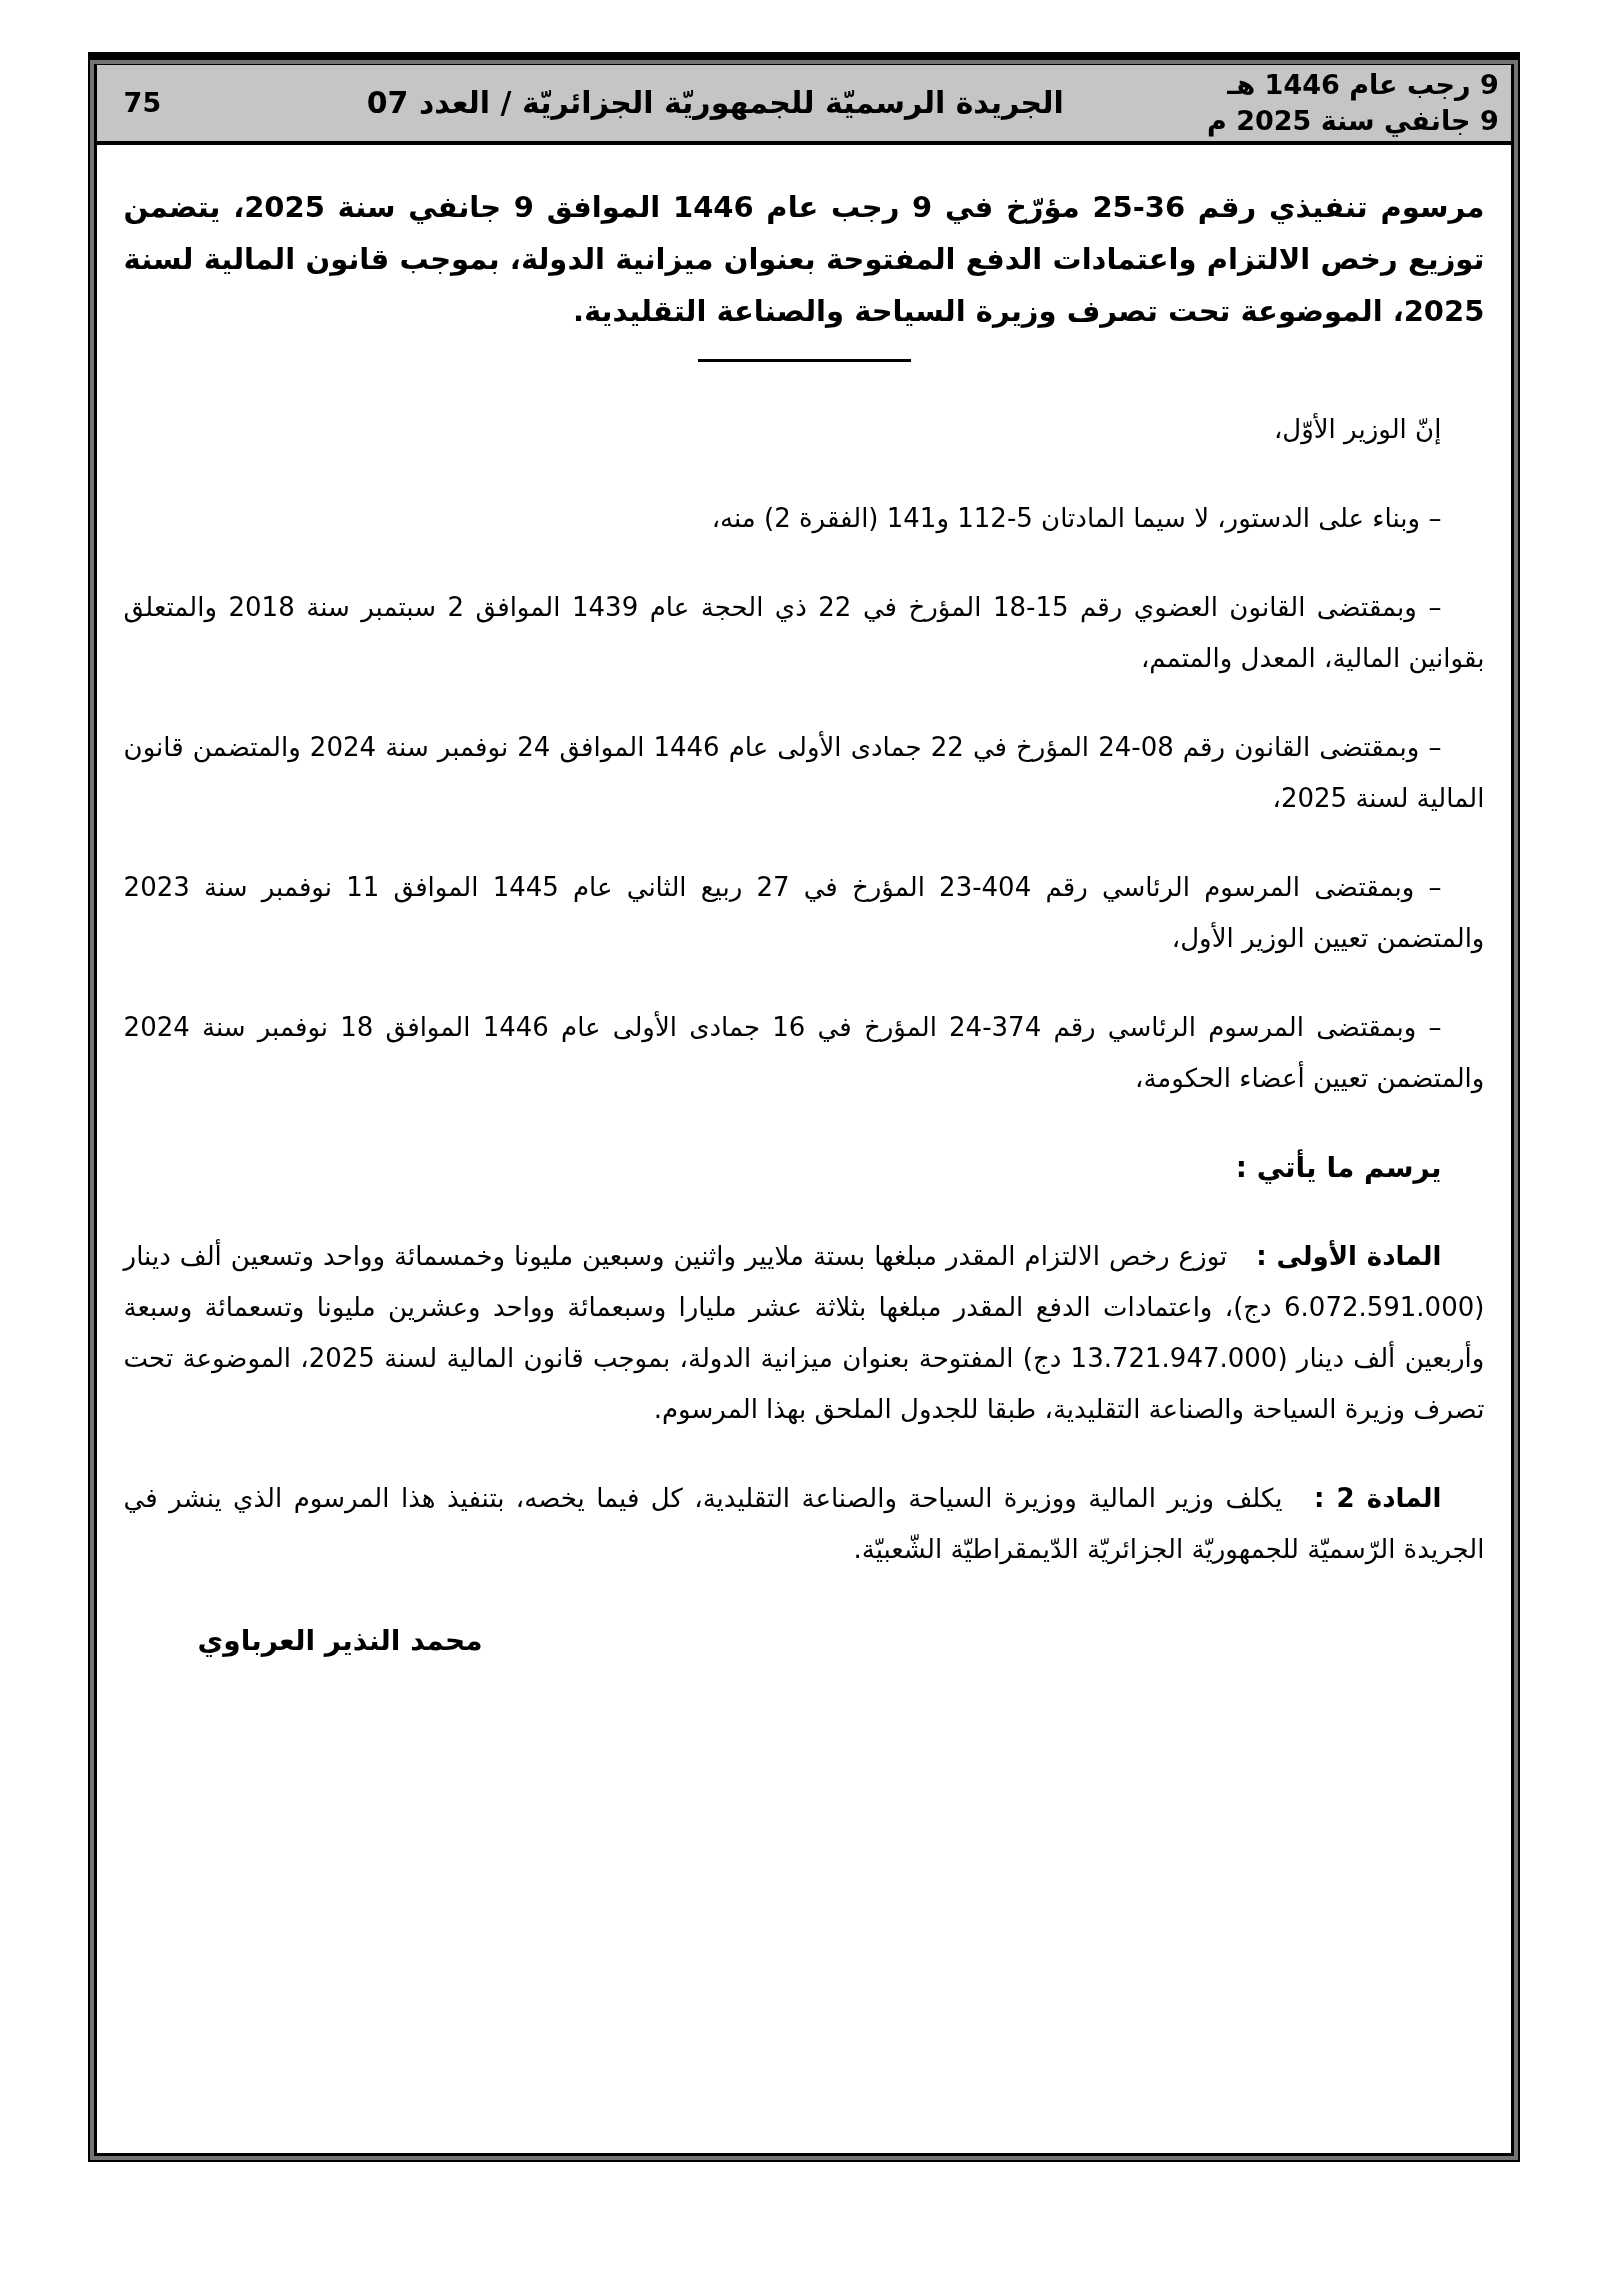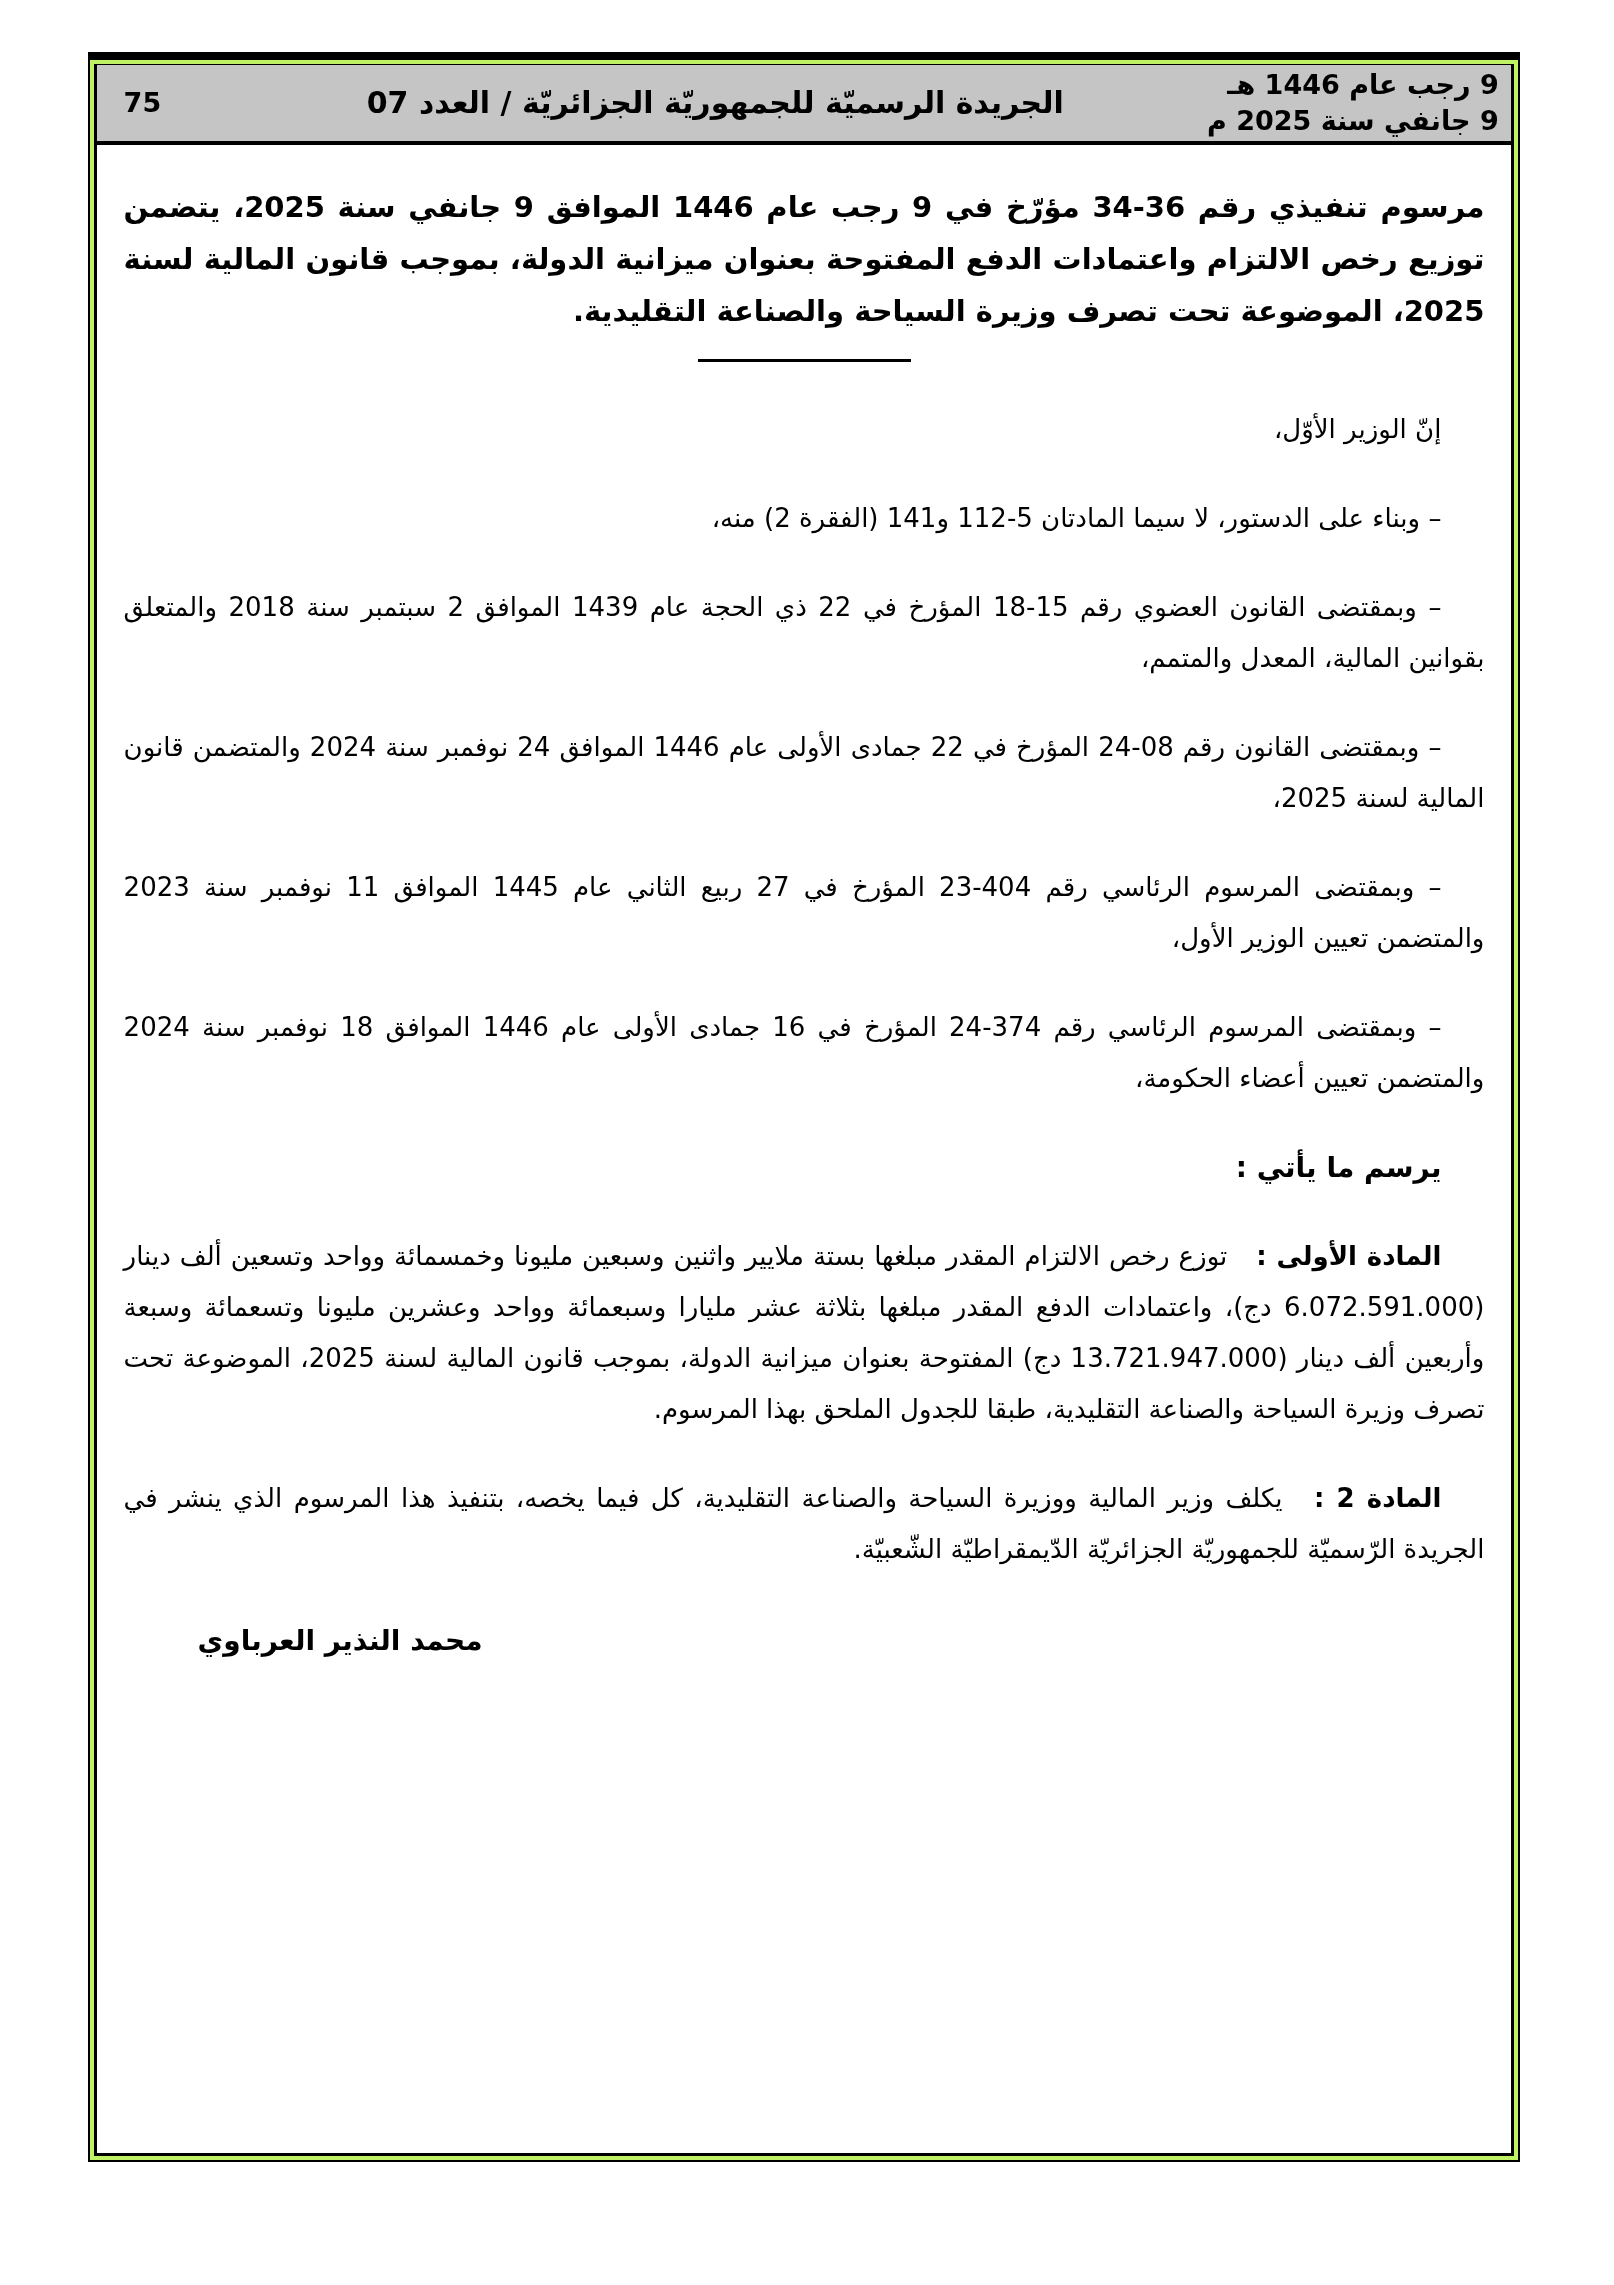--- a/index.html
+++ b/index.html
@@ -11,21 +11,21 @@
     color: #000;
   }
   .frame-outer {
     position: absolute;
     left: 88px; top: 52px;
     width: 1432px; height: 2110px;
     box-sizing: border-box;
     border: 2.7px solid #000;
     border-top: 8.1px solid #000;
     padding: 3.6px;
-    background: #bef264;
+    background: #737373;
   }
   .frame-inner {
     box-sizing: border-box;
     width: 100%; height: 100%;
     border: 3.6px solid #000;
     border-top: 1.8px solid #000;
     overflow: hidden;
     background: #fff;
   }
   .header-band {
@@ -119,21 +119,21 @@
       <div class="page-num">75</div>
       <div class="journal-title">الجريدة الرسميّة للجمهوريّة الجزائريّة / العدد 07</div>
       <div class="date-block">
         <div>9 رجب عام 1446 هـ</div>
         <div>9 جانفي سنة 2025 م</div>
       </div>
     </div>
 
     <div class="content">
 
-      <p class="decree-title">مرسوم تنفيذي رقم 36-34 مؤرّخ في 9 رجب عام 1446 الموافق 9 جانفي سنة 2025، يتضمن توزيع رخص الالتزام واعتمادات الدفع المفتوحة بعنوان ميزانية الدولة، بموجب قانون المالية لسنة 2025، الموضوعة تحت تصرف وزيرة السياحة والصناعة التقليدية.</p>
+      <p class="decree-title">مرسوم تنفيذي رقم 36-25 مؤرّخ في 9 رجب عام 1446 الموافق 9 جانفي سنة 2025، يتضمن توزيع رخص الالتزام واعتمادات الدفع المفتوحة بعنوان ميزانية الدولة، بموجب قانون المالية لسنة 2025، الموضوعة تحت تصرف وزيرة السياحة والصناعة التقليدية.</p>
 
       <div class="divider"></div>
 
       <p class="par">إنّ الوزير الأوّل،</p>
 
       <p class="par">– وبناء على الدستور، لا سيما المادتان 5-112 و141 (الفقرة 2) منه،</p>
       <p class="par">– وبمقتضى القانون العضوي رقم 15-18 المؤرخ في 22 ذي الحجة عام 1439 الموافق 2 سبتمبر سنة 2018 والمتعلق بقوانين المالية، المعدل والمتمم،</p>
       <p class="par">– وبمقتضى القانون رقم 08-24 المؤرخ في 22 جمادى الأولى عام 1446 الموافق 24 نوفمبر سنة 2024 والمتضمن قانون المالية لسنة 2025،</p>
       <p class="par">– وبمقتضى المرسوم الرئاسي رقم 404-23 المؤرخ في 27 ربيع الثاني عام 1445 الموافق 11 نوفمبر سنة 2023 والمتضمن تعيين الوزير الأول،</p>
       <p class="par">– وبمقتضى المرسوم الرئاسي رقم 374-24 المؤرخ في 16 جمادى الأولى عام 1446 الموافق 18 نوفمبر سنة 2024 والمتضمن تعيين أعضاء الحكومة،</p>

